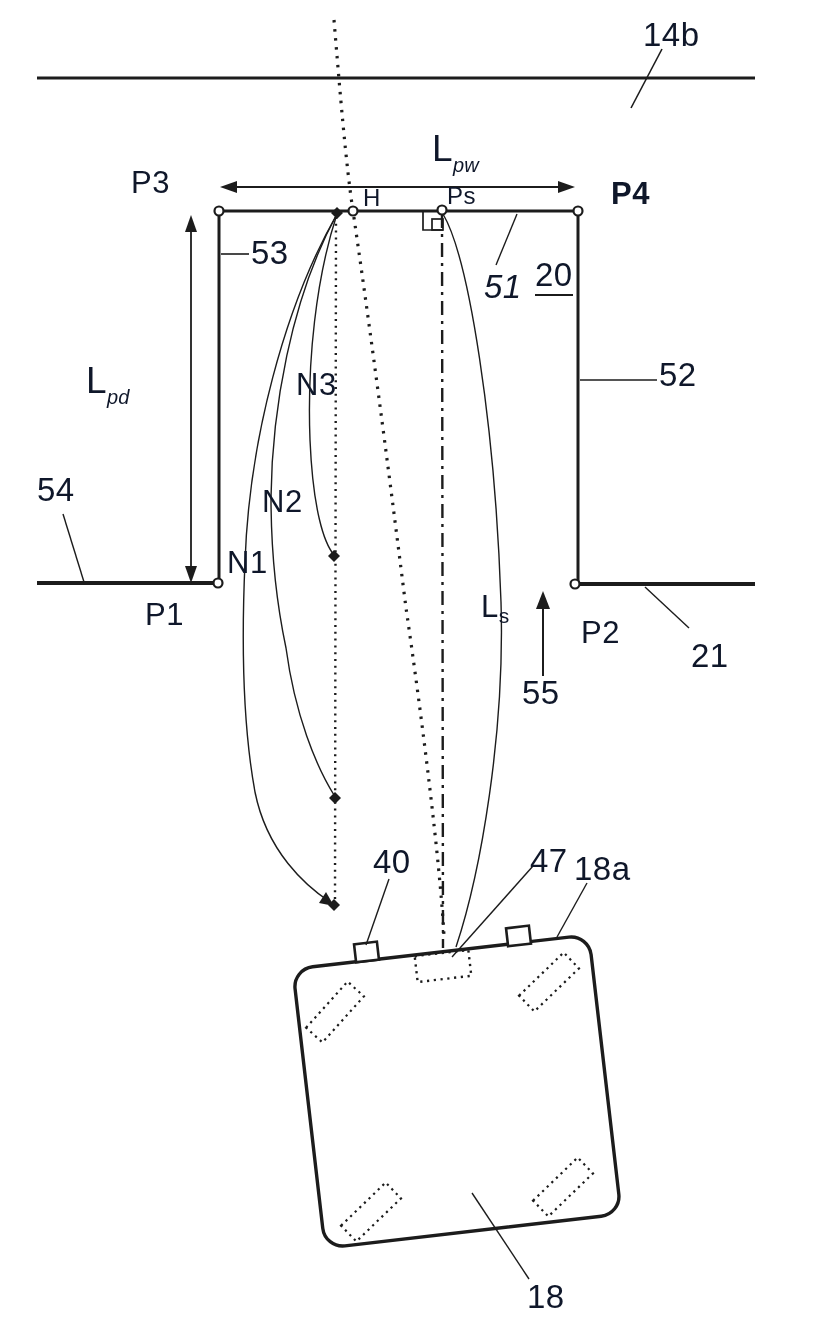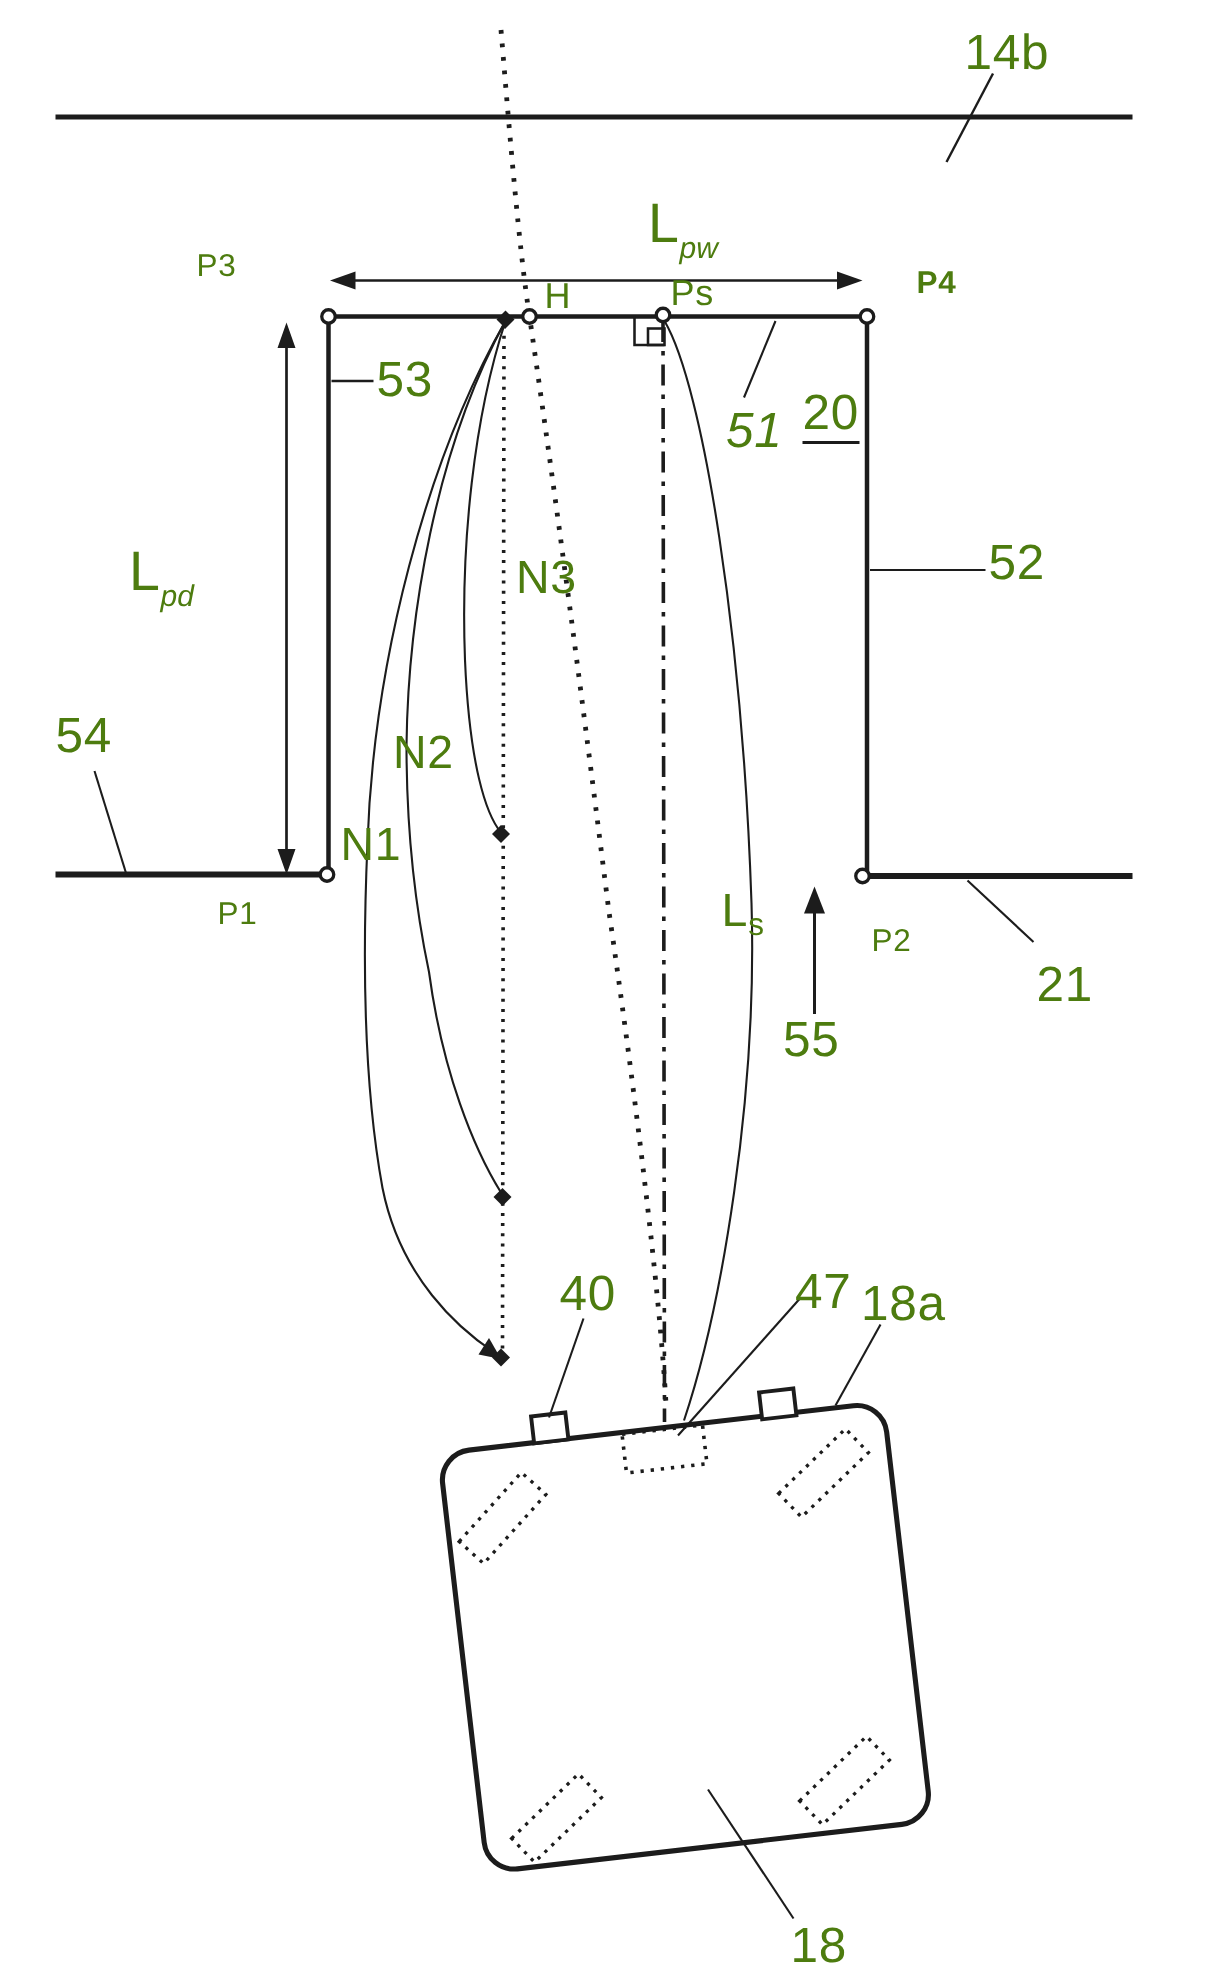--- a/index.html
+++ b/index.html
@@ -9,26 +9,26 @@
     height: 1323px;
     background: #ffffff;
     font-family: "Liberation Sans", sans-serif;
     color: #1b1b1b;
     overflow: hidden;
   }
   #linework { position: absolute; left: 0; top: 0; }
   .lbl {
     position: absolute;
     white-space: nowrap;
-    color: #4d7c0f;
+    color: #0f172a;
     line-height: 1;
     letter-spacing: 0.5px;
   }
   .num   { font-size: 33px; }
-  .pt    { font-size: 21px; }
+  .pt    { font-size: 31px; }
   .node  { font-size: 31px; }
   .small { font-size: 24px; }
   .underlined { border-bottom: 2.5px solid #1b1b1b; padding-bottom: 3px; }
   .dim-base { font-size: 37px; }
   .dim-sub  { font-size: 20px; position: relative; top: 11px; letter-spacing: 0; font-style: italic; }
   .dim-base-s { font-size: 31px; }
   .dim-sub-s  { font-size: 21px; position: relative; top: 6px; letter-spacing: 0; }
 </style>
 </head>
 <body>
@@ -133,21 +133,21 @@
 
   <div class="lbl num" style="left:251px; top:236px;">53</div>
   <div class="lbl num underlined" style="left:535px; top:232px;margin-top:26px;">20</div>
   <div class="lbl num" style="left:484px; top:270px;font-style:italic;">51</div>
   <div class="lbl num" style="left:659px; top:358px;">52</div>
 
   <div class="lbl" style="left:86px; top:362px;">
     <span class="dim-base">L</span><span class="dim-sub">pd</span>
   </div>
 
-  <div class="lbl node" style="left:296px; top:369px;margin-left:48px;">N3</div>
+  <div class="lbl node" style="left:296px; top:369px;">N3</div>
   <div class="lbl node" style="left:262px; top:486px;">N2</div>
   <div class="lbl node" style="left:227px; top:547px;">N1</div>
 
   <div class="lbl num" style="left:37px; top:473px;">54</div>
   <div class="lbl pt" style="left:145px; top:599px;">P1</div>
   <div class="lbl pt" style="left:581px; top:617px;">P2</div>
   <div class="lbl num" style="left:691px; top:639px;">21</div>
 
   <div class="lbl" style="left:481px; top:591px;">
     <span class="dim-base-s">L</span><span class="dim-sub-s">s</span>

